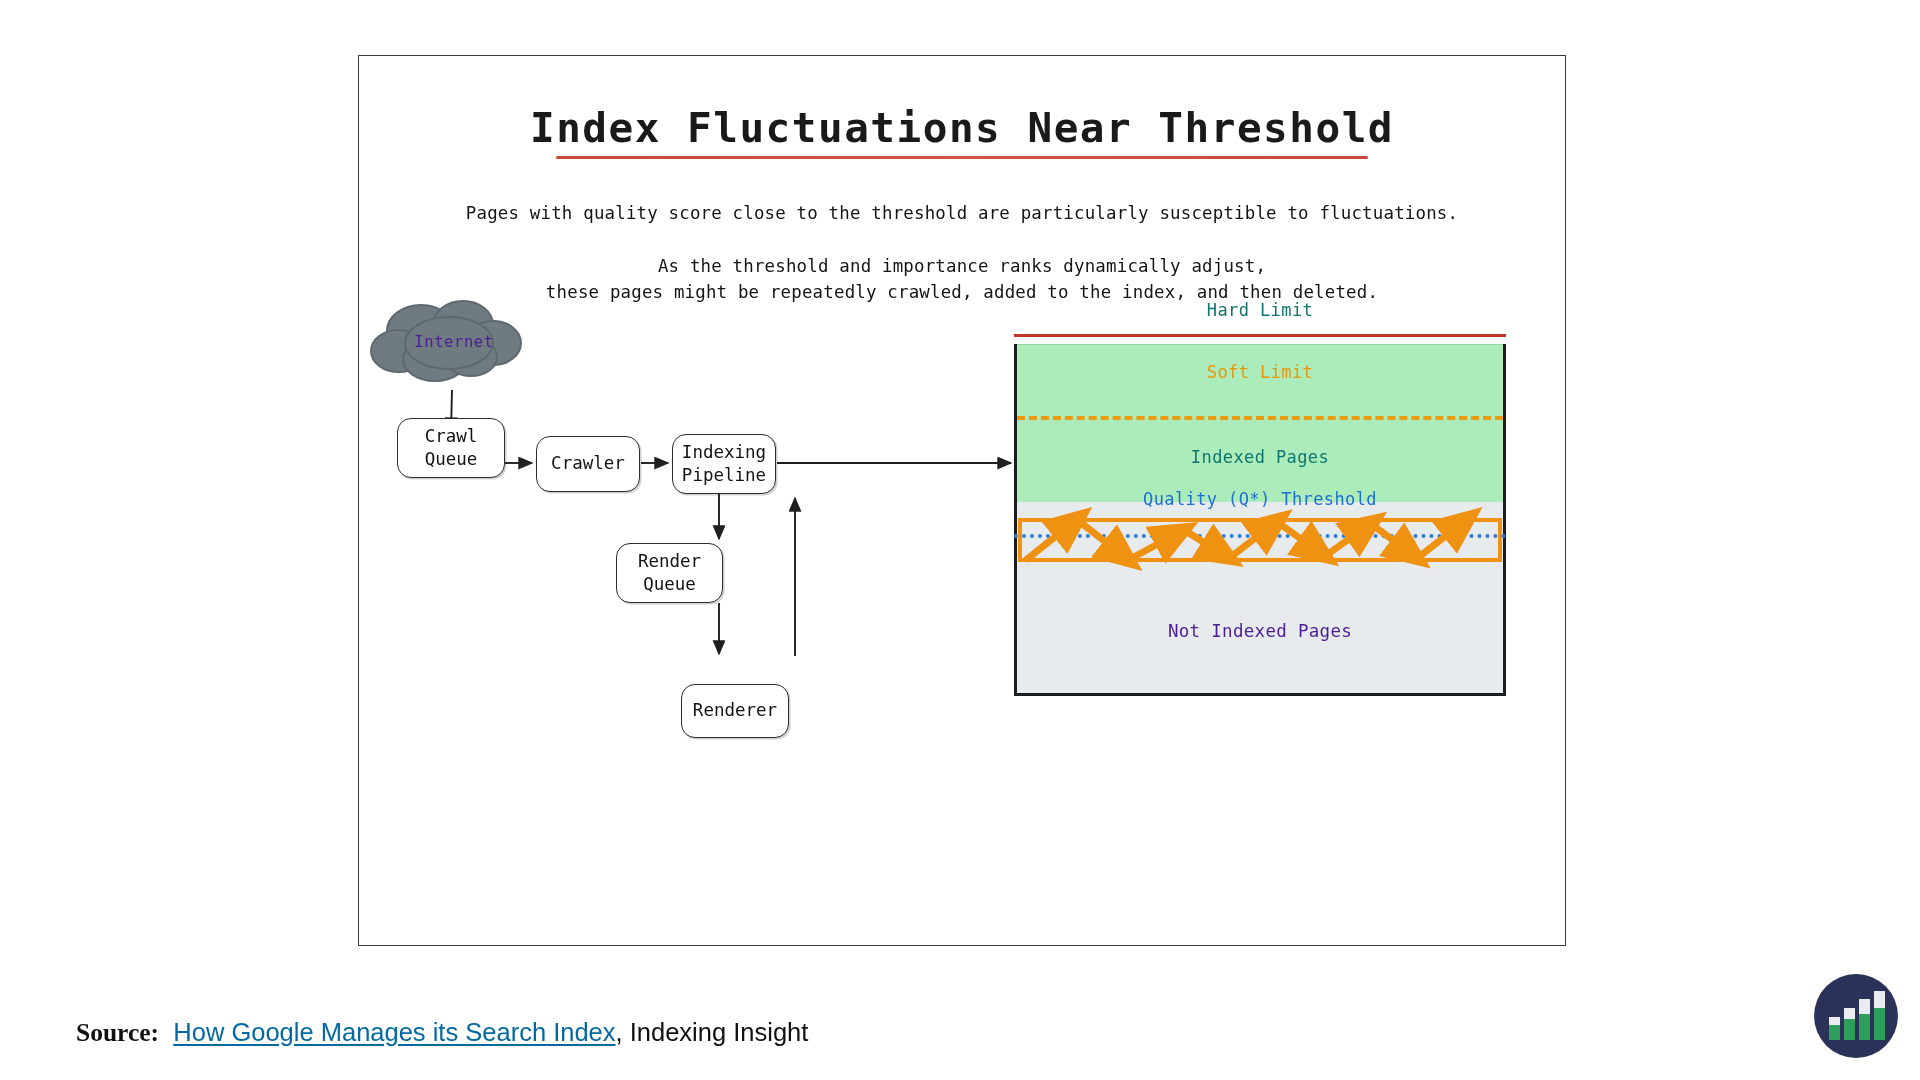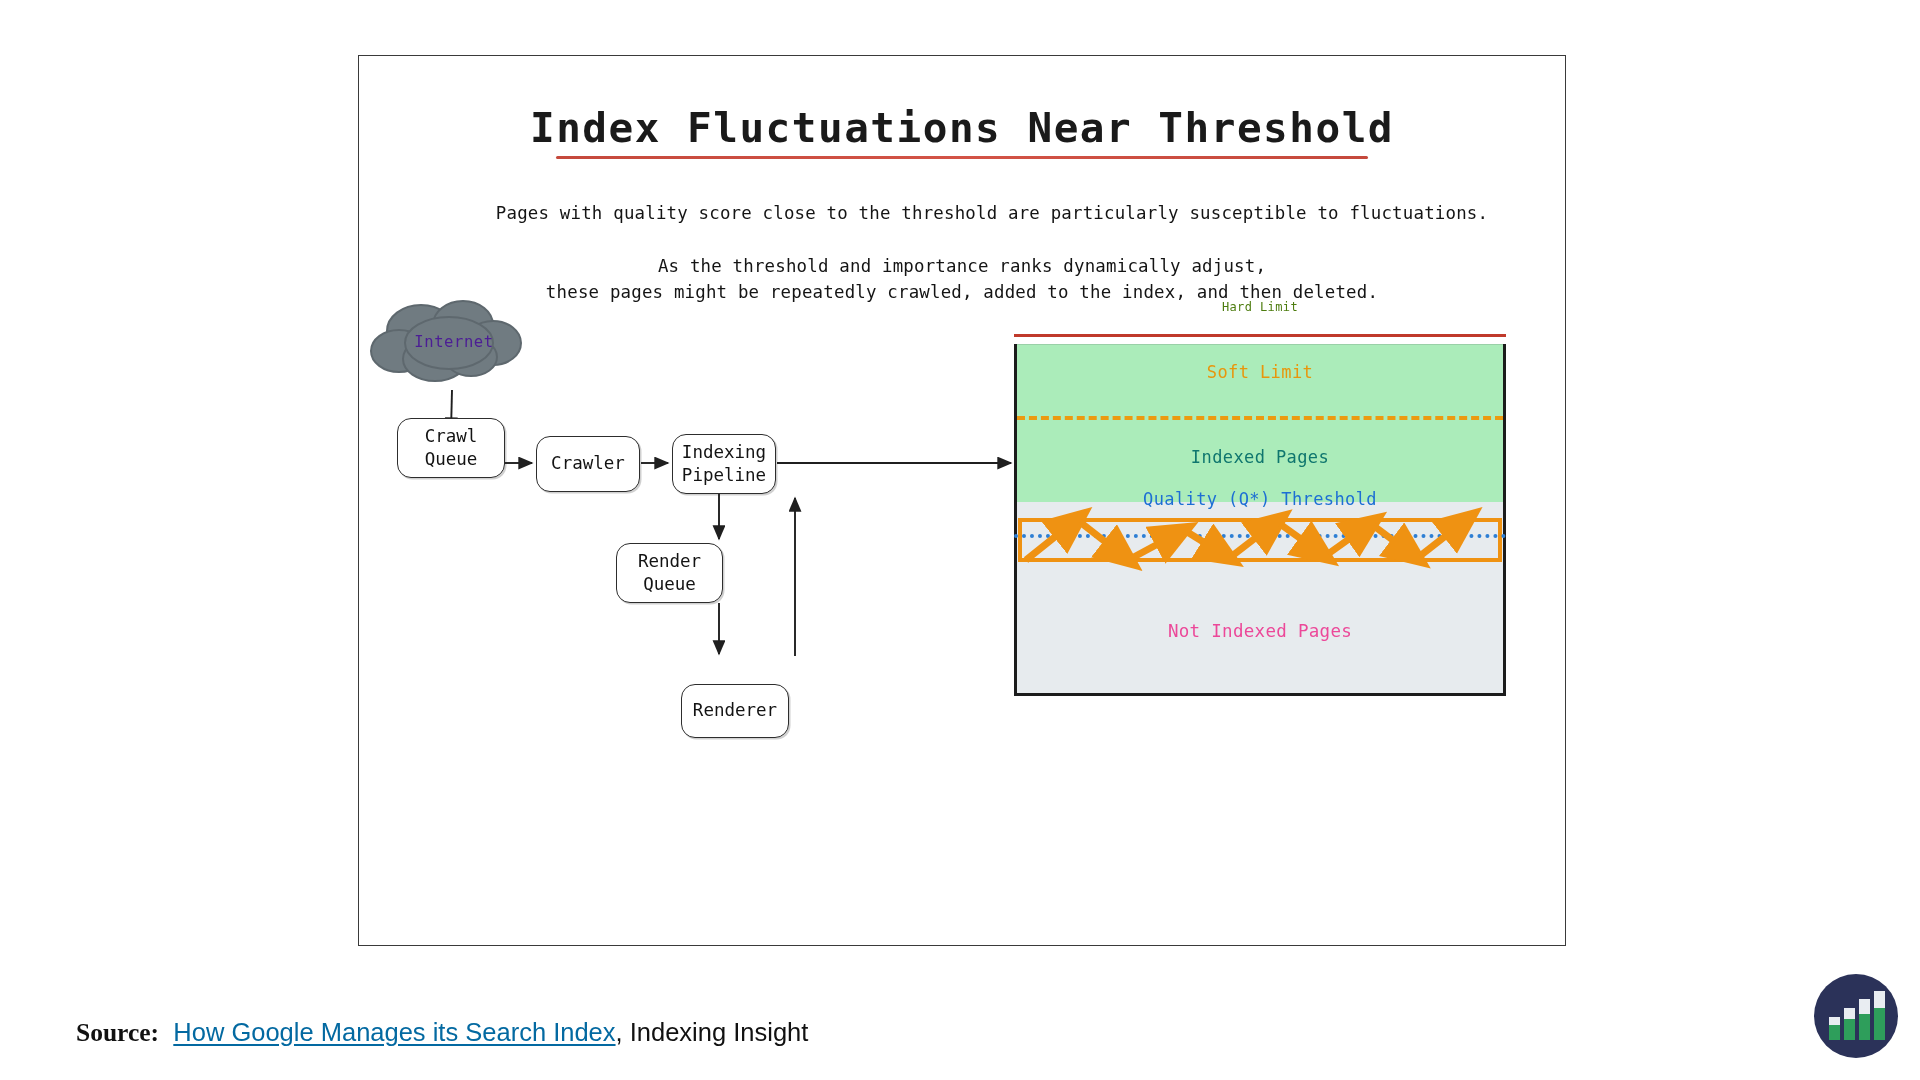--- a/index.html
+++ b/index.html
@@ -61,21 +61,21 @@
 
   
   .para {
     position: absolute;
     font-family: "DejaVu Sans Mono", monospace;
     font-size: 17.4px;
     color: #141414;
     letter-spacing: 0.2px;
     white-space: nowrap;
   }
-  .para-1 { left: 50%; transform: translateX(-50%); top: 147px; margin-left: 30px; }
+  .para-1 { left: 50%; transform: translateX(-50%); top: 147px; }
   .para-2 { left: 50%; transform: translateX(-50%); top: 200px; }
   .para-3 { left: 50%; transform: translateX(-50%); top: 226px; }
 
   
   .flow { position: absolute; left: 0; top: 0; width: 100%; height: 100%; }
 
   .node {
     position: absolute;
     background: #ffffff;
     border: 1.7px solid #2d2d2d;
@@ -155,22 +155,22 @@
     width: 100%;
     height: 3.4px;
     background: #c0392b;
   }
   .hard-limit-label {
     position: absolute;
     left: 0; top: -34px;
     width: 100%;
     text-align: center;
     font-family: "DejaVu Sans Mono", monospace;
-    font-size: 12px;
-    color: #4d7c0f;
+    font-size: 17px;
+    color: #0f766e;
     letter-spacing: 0.4px;
   }
   .soft-limit-label {
     position: absolute;
     left: 0; top: 28px;
     width: 100%;
     text-align: center;
     font-family: "DejaVu Sans Mono", monospace;
     font-size: 17px;
     color: #e8960c;
@@ -204,21 +204,21 @@
     color: #1d6fd4;
     letter-spacing: 0.4px;
   }
   .not-indexed-label {
     position: absolute;
     left: 0; top: 287px;
     width: 100%;
     text-align: center;
     font-family: "DejaVu Sans Mono", monospace;
     font-size: 17.5px;
-    color: #ec4899;
+    color: #4c1d95;
     letter-spacing: 0.3px;
   }
 
   
   .fluct-band {
     position: absolute;
     left: 4px;
     top: 184px;
     width: 484px;
     height: 44px;

